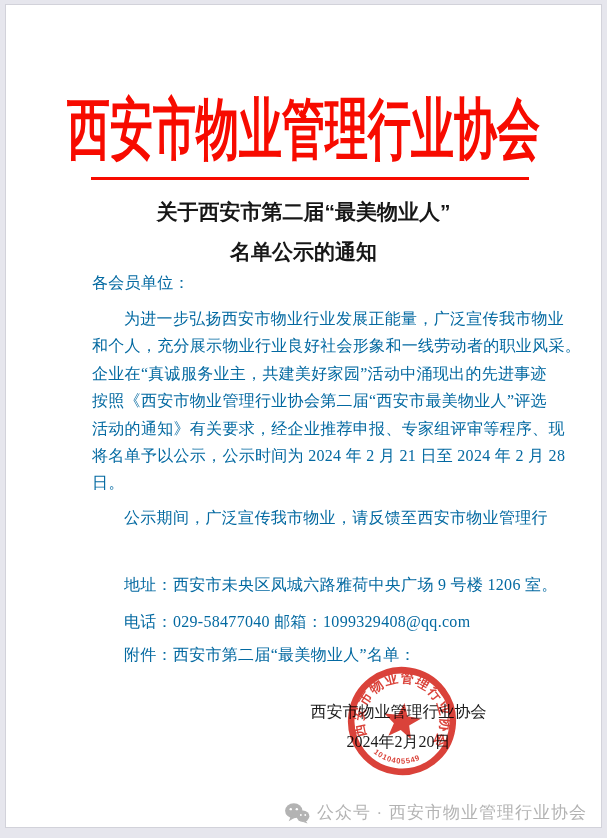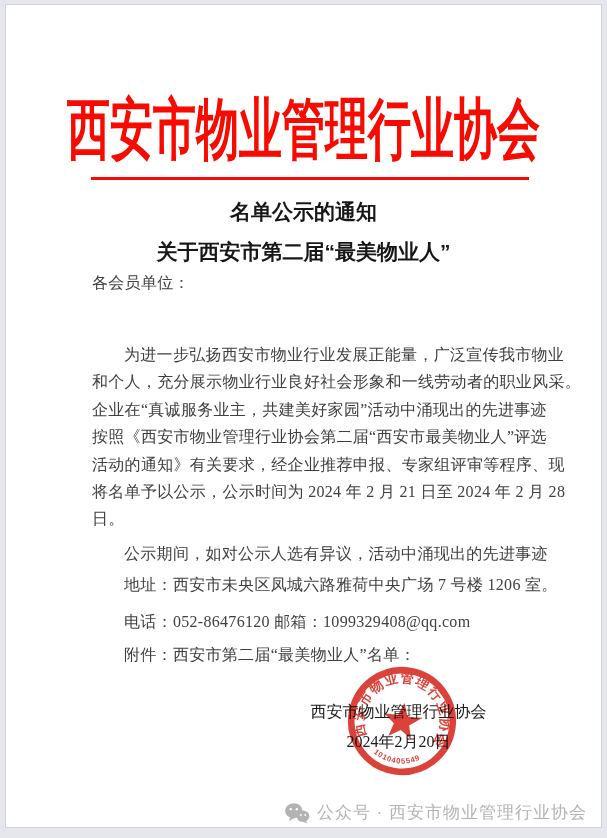--- a/index.html
+++ b/index.html
@@ -36,31 +36,31 @@
   .doc-title {
     position: absolute; top: 187px; left: 0; width: 100%;
     text-align: center;
     font-family: "Liberation Sans", "DejaVu Sans", sans-serif;
     font-weight: bold; font-size: 21px; line-height: 40px;
     color: #171717;
   }
   
   .bodytext {
     position: absolute; left: 86px; width: 436px;
-    font-size: 16px; color: #404040;
+    font-size: 16px; color: #0369a1;
     letter-spacing: 0.3px;
   }
   .salutation { top: 268px; }
   .para .line {
     line-height: 27.4px;
     text-align: justify;
     text-align-last: justify;
     white-space: nowrap;
   }
-  .para .line:first-child { text-indent: 2em; margin-top: 36px; }
+  .para .line:first-child { text-indent: 2em; }
   .para .line:last-child { text-align-last: left; }
   .para1 { top: 300px; }
   .para2 { top: 499px; }
   .contact-line { text-indent: 2em; line-height: 24px; white-space: nowrap; }
   .addr { top: 568px; }
   .phone { top: 605px; }
   .attach { top: 638px; }
   
   .signature {
     position: absolute; top: 692px; left: 280px; width: 225px;
@@ -89,42 +89,42 @@
 </head>
 <body>
 
 <div class="canvas">
   <div class="page">
 
     <div class="org-name">西安市物业管理行业协会</div>
     <div class="red-rule"></div>
 
     <div class="doc-title">
+      <div>关于西安市第二届“最美物业人”</div>
       <div>名单公示的通知</div>
-      <div>关于西安市第二届“最美物业人”</div>
     </div>
 
     <div class="bodytext salutation">各会员单位：</div>
 
     <div class="bodytext para para1">
         <div class="line">为进一步弘扬西安市物业行业发展正能量，广泛宣传我市物业</div>
         <div class="line">和个人，充分展示物业行业良好社会形象和一线劳动者的职业风采。</div>
         <div class="line">企业在“真诚服务业主，共建美好家园”活动中涌现出的先进事迹</div>
         <div class="line">按照《西安市物业管理行业协会第二届“西安市最美物业人”评选</div>
         <div class="line">活动的通知》有关要求，经企业推荐申报、专家组评审等程序、现</div>
         <div class="line">将名单予以公示，公示时间为 2024 年 2 月 21 日至 2024 年 2 月 28</div>
         <div class="line">日。</div>
       </div>
 
     <div class="bodytext para para2">
-        <div class="line">公示期间，如对公示人选有异议，活动中涌现出的先进事迹</div>
+        <div class="line">公示期间，广泛宣传我市物业，请反馈至西安市物业管理行</div>
       </div>
 
-    <div class="bodytext contact-line addr">地址：西安市未央区凤城六路雅荷中央广场 7 号楼 1206 室。</div>
-    <div class="bodytext contact-line phone">电话：052-86476120 邮箱：1099329408@qq.com</div>
+    <div class="bodytext contact-line addr">地址：西安市未央区凤城六路雅荷中央广场 9 号楼 1206 室。</div>
+    <div class="bodytext contact-line phone">电话：029-58477040 邮箱：1099329408@qq.com</div>
     <div class="bodytext contact-line attach">附件：西安市第二届“最美物业人”名单：</div>
 
     <div class="signature">
       <div>西安市物业管理行业协会</div>
       <div>2024年2月20日</div>
     </div>
 
     <svg class="seal" viewBox="0 0 130 130" xmlns="http://www.w3.org/2000/svg">
       <circle cx="65" cy="65" r="50" fill="none" stroke="#d5281e" stroke-width="6.5"></circle>
       <polygon fill="#d5281e" points="65,47 69.7,59.5 83.1,60.1 72.6,68.4 76.2,81.3 65,73.9 53.8,81.3 57.4,68.4 46.9,60.1 60.3,59.5"></polygon>

